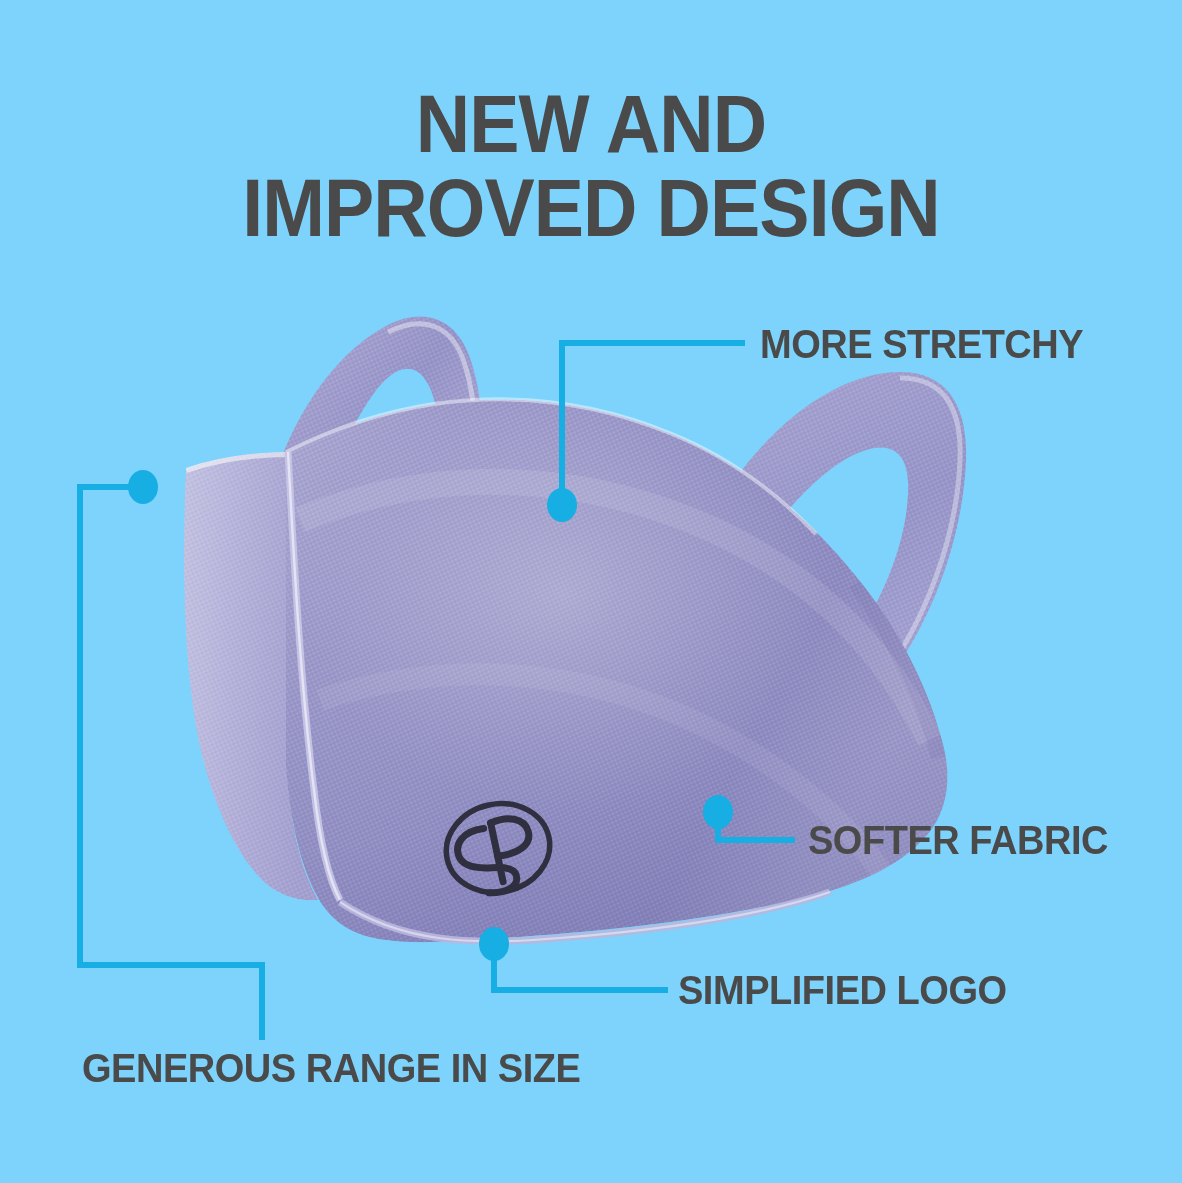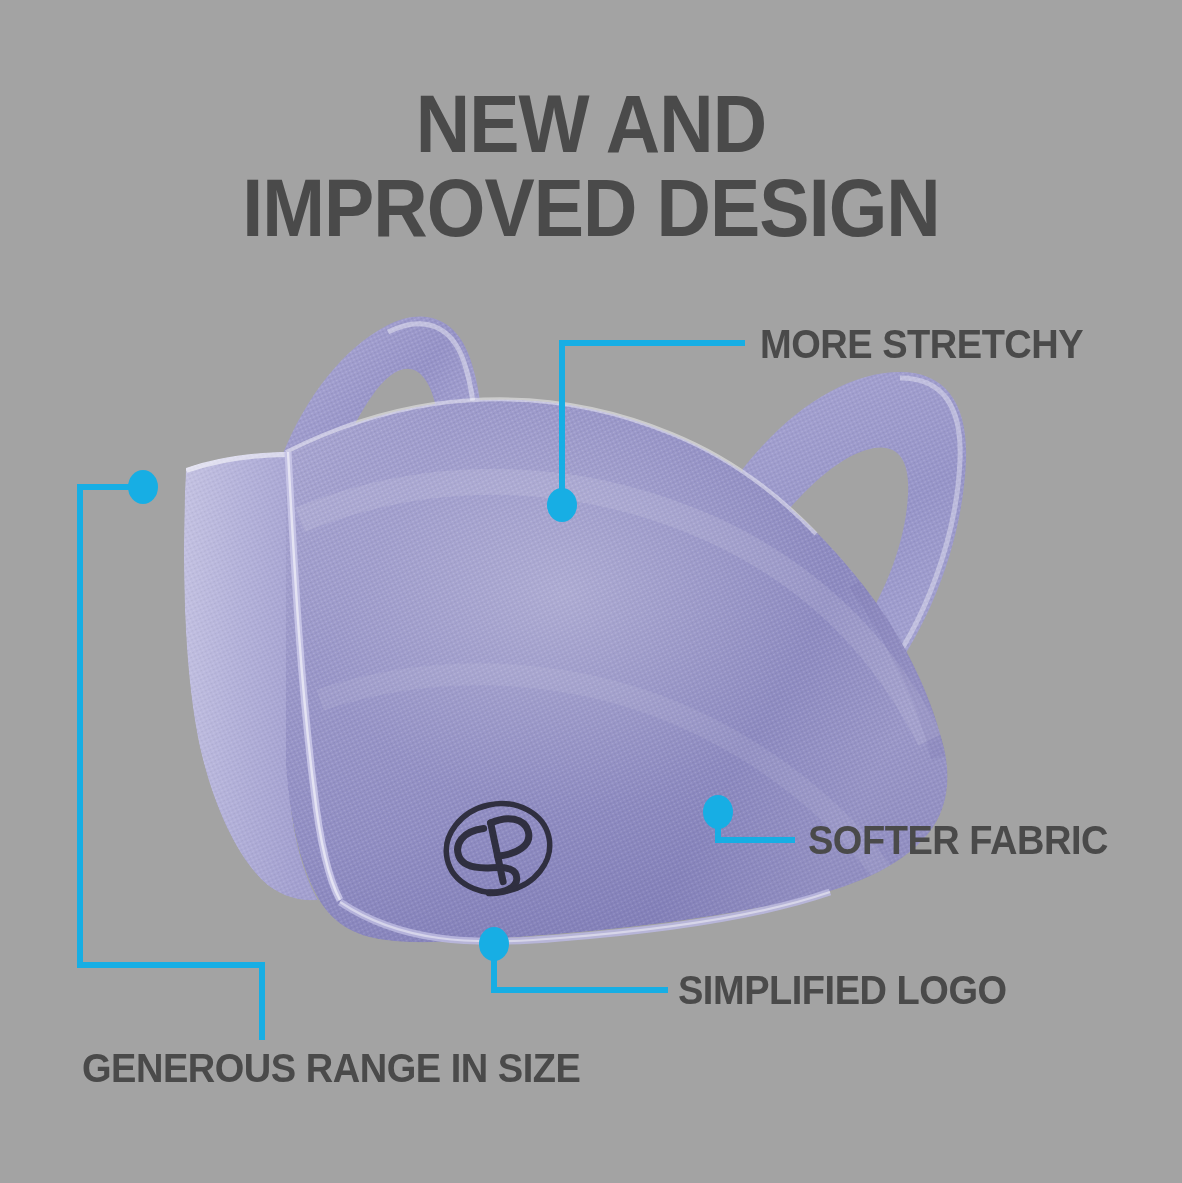--- a/index.html
+++ b/index.html
@@ -5,21 +5,21 @@
   html,body{margin:0;padding:0;background:#ffffff;}
   body{
     width:1182px;height:1183px;
     font-family:"Liberation Sans", sans-serif;
     overflow:hidden;
     position:relative;
   }
   #stage{
     position:relative;
     width:1182px;height:1183px;
-    background:#a3a3a3;
+    background:#7dd3fc;
     overflow:hidden;
   }
   
   .headline{
     position:absolute;
     left:0;top:82px;
     width:1182px;
     text-align:center;
     color:#4a4a4a;
     font-family:"Liberation Sans", sans-serif;

